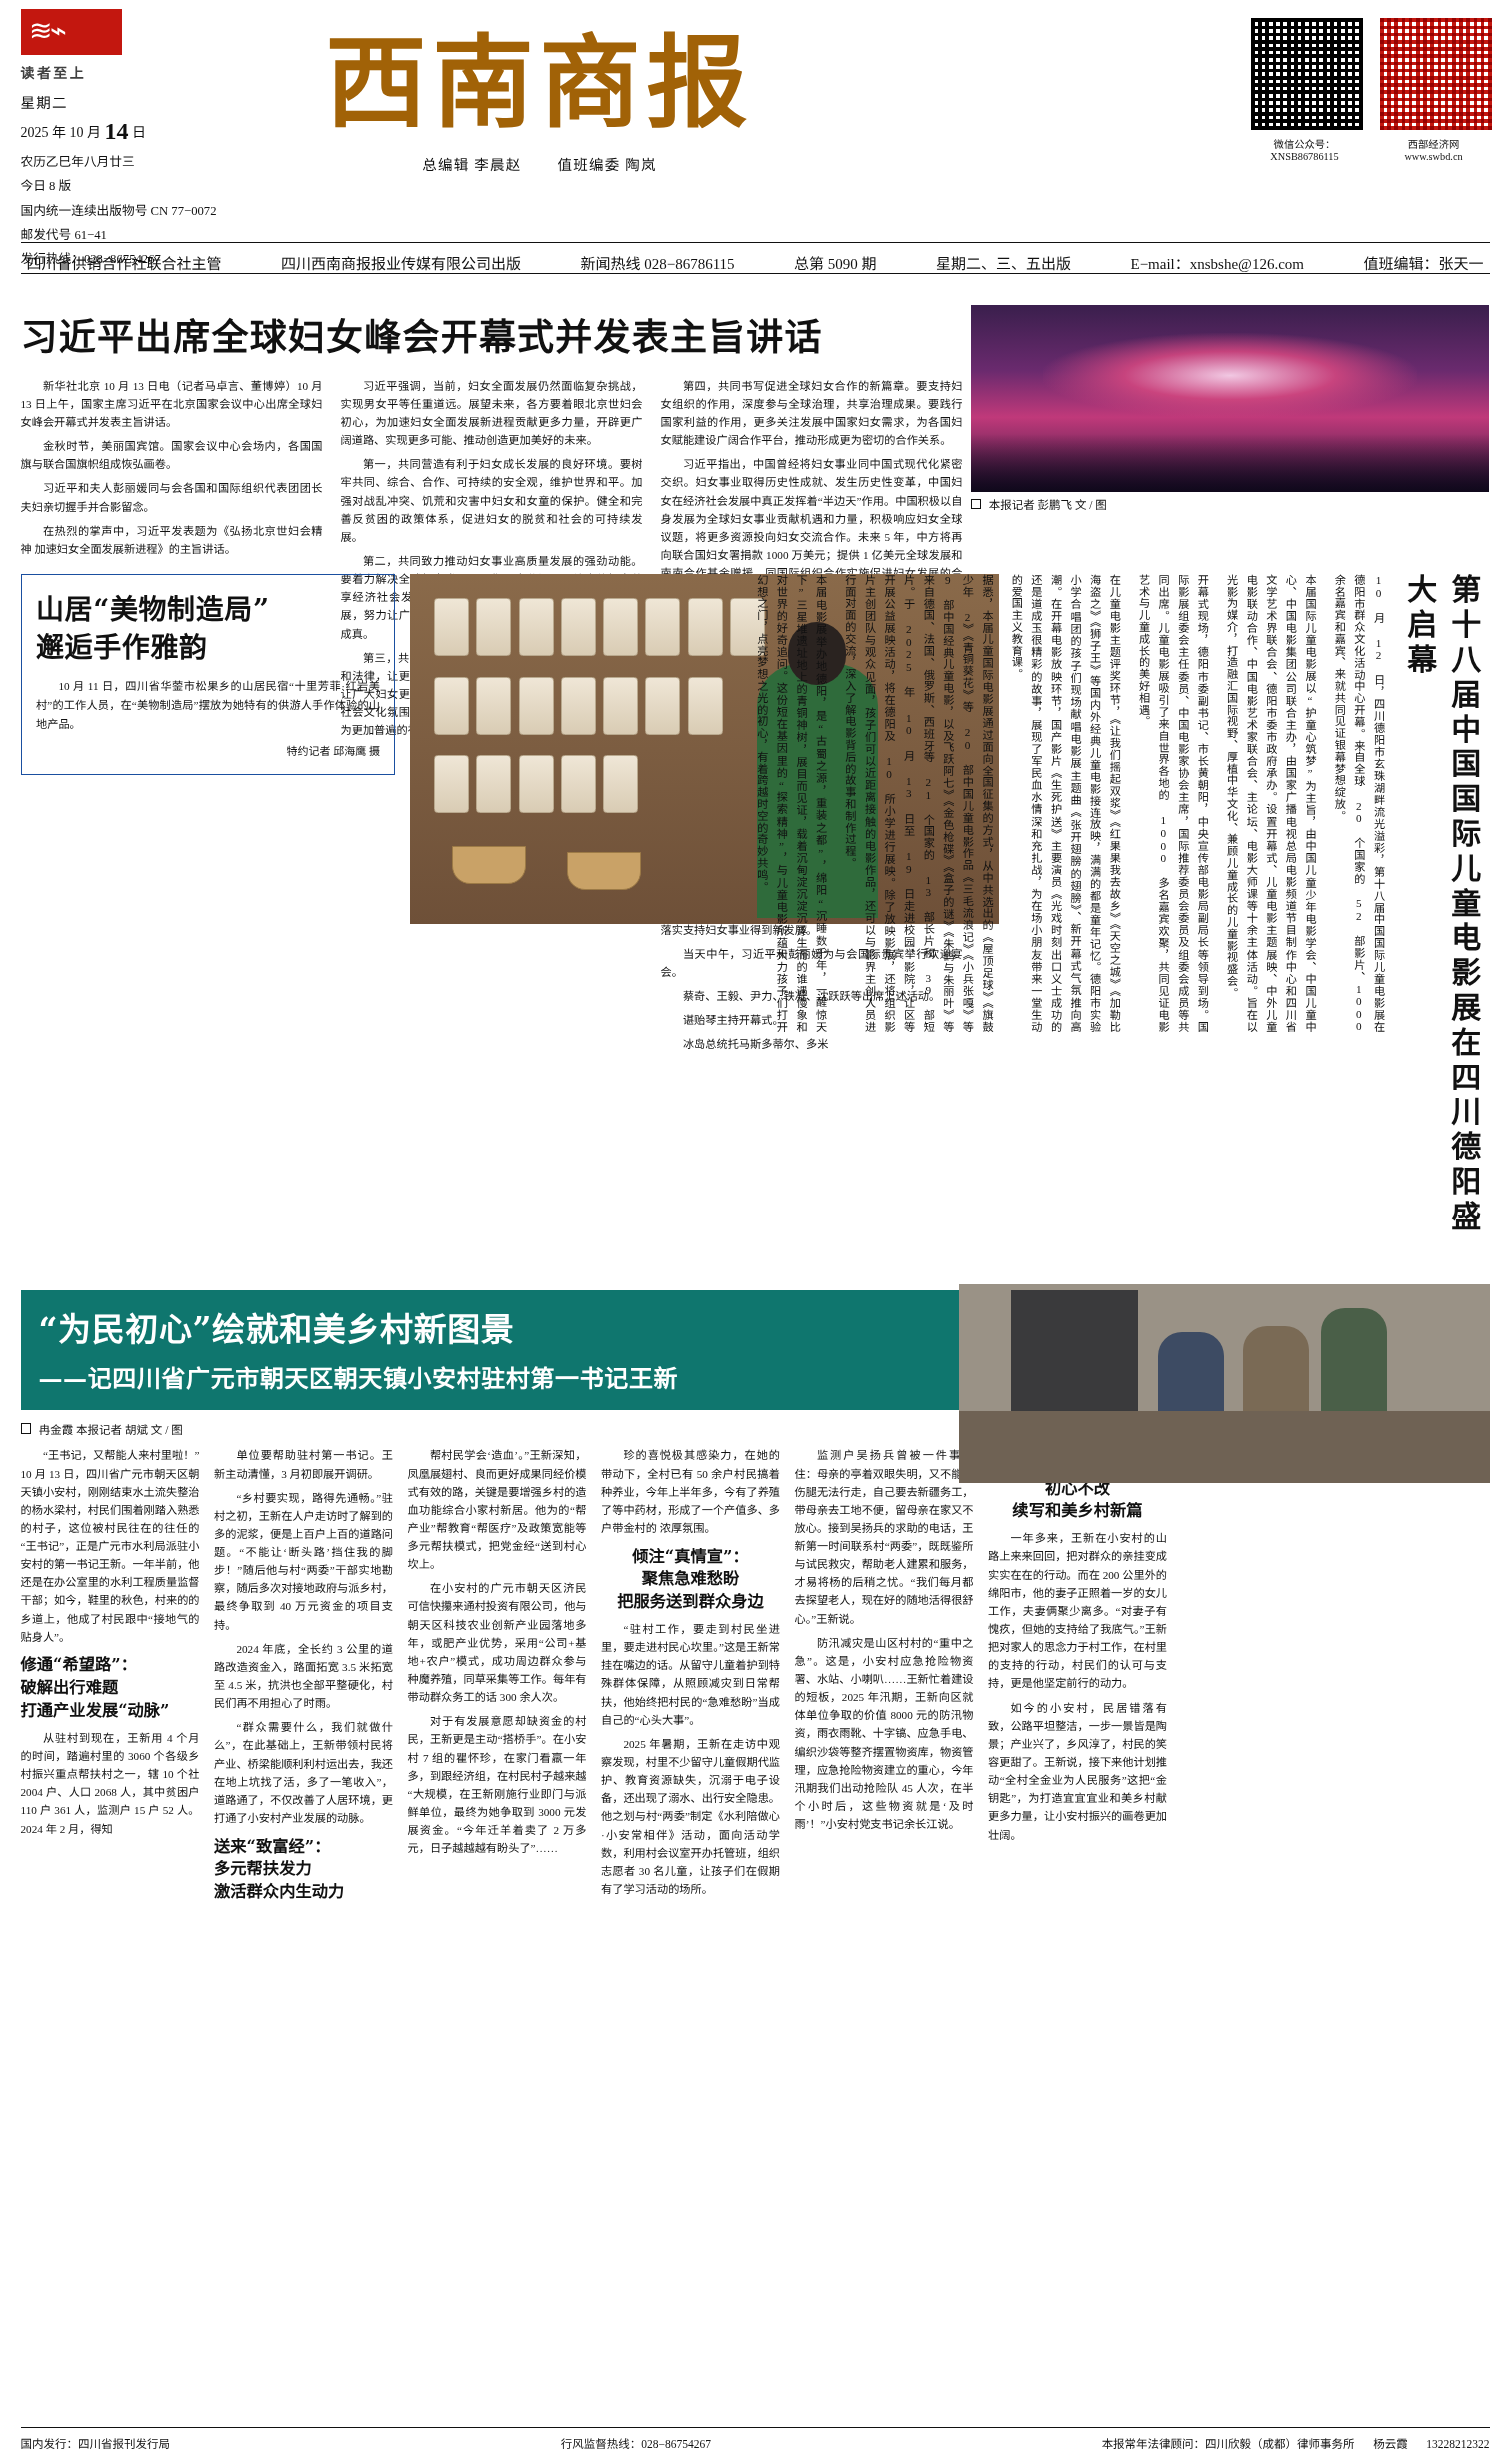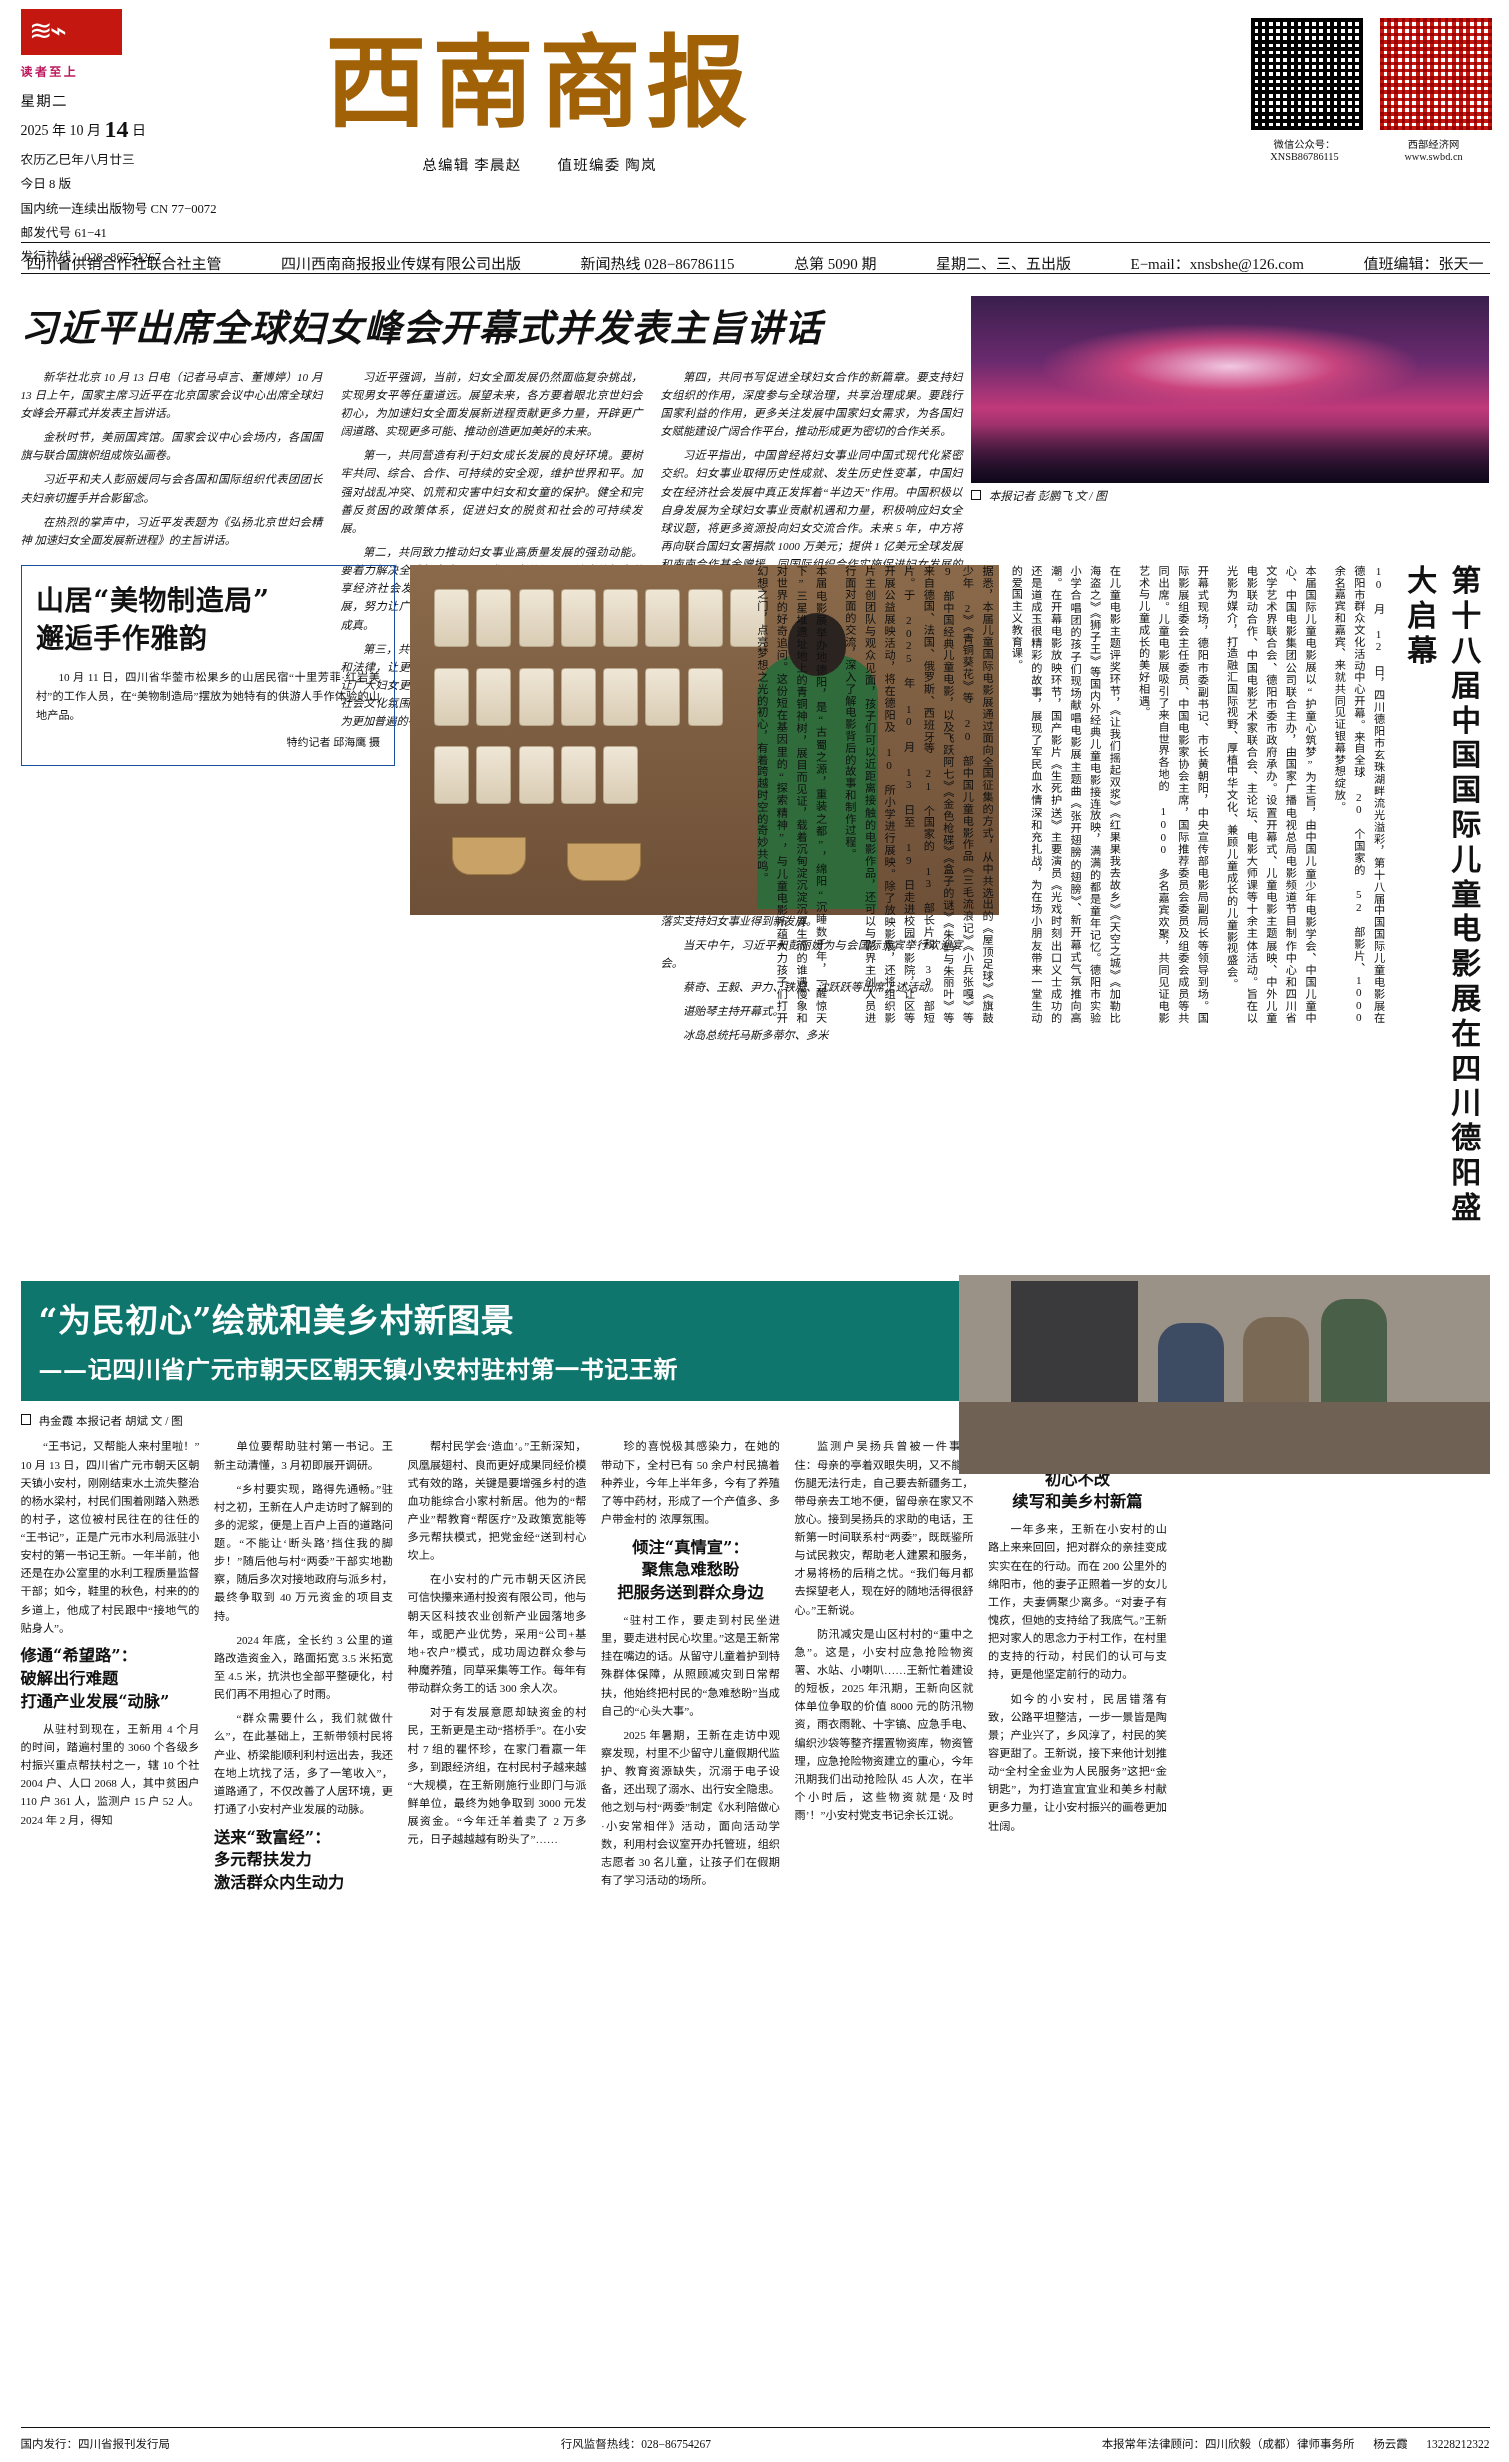--- a/index.html
+++ b/index.html
@@ -9,21 +9,21 @@
     color:#111;
     -webkit-font-smoothing:antialiased;
   }
   .page { width:1510px; height:2462px; position:relative; background:#fff; box-sizing:border-box; padding:0 20.5px; }
 
   
   .masthead { position:relative; height:284px; }
   .mh-left { position:absolute; left:0; top:8.5px; width:199px; }
   .logo-box { width:101px; height:46px; background:#c3170f; position:relative; overflow:hidden; }
   .logo-box .swirl { position:absolute; left:8.5px; top:4.8px; width:85px; height:36px; color:#fff; font-size:28px; line-height:36px; letter-spacing:-2.4px; font-family:"Liberation Serif", serif; }
-  .readers { font-size:12px; font-weight:bold; letter-spacing:2.4px; margin-top:7.2px; color:#be185d; }
+  .readers { font-size:14px; font-weight:bold; letter-spacing:2.4px; margin-top:7.2px; color:#404040; }
   .mh-left .wk { font-size:14.5px; margin-top:9.7px; letter-spacing:1.2px; }
   .mh-left .dateline { font-size:14px; margin-top:6px; letter-spacing:0px; }
   .mh-left .dateline .big { font-size:24px; font-weight:bold; vertical-align:-2.4px; }
   .mh-left .small-l { font-size:12.7px; margin-top:5.4px; letter-spacing:0px; color:#111; }
 
   .mh-center { position:absolute; left:199px; top:30px; width:640px; text-align:center; }
   .title-cn { font-size:101px; color:#a16207; font-weight:bold; font-family:Liberation Sans, sans-serif; letter-spacing:6px; line-height:1.05; white-space:nowrap; }
   .title-sub { margin-top:17px; font-size:14.5px; letter-spacing:1.2px; }
   .title-sub span { margin:0 15.7px; }
 
@@ -36,21 +36,21 @@
   .qr.red .code { background:
       repeating-linear-gradient(0deg,#c3170f 0 3.6px,#fff 3.6px 7.2px),
       repeating-linear-gradient(90deg,#c3170f 0 3.6px,transparent 3.6px 7.2px); background-blend-mode:multiply;}
   .qr .cap { text-align:center; font-size:10.3px; margin-top:4.2px; letter-spacing:0px; }
 
   .mh-rule { position:absolute; left:0; right:0; top:242px; border-top:1.2px solid #111; }
   .mh-info { position:absolute; left:0; right:0; top:248px; display:flex; justify-content:space-between; font-size:15px; color:#111; padding:3.6px 6px 0 6px; box-sizing:border-box;}
   .mh-rule2 { position:absolute; left:0; right:0; top:273px; border-top:1.8px double #111; }
 
   
-  .sec1 { position:relative; margin-top:14px; height:260px;font-style:italic; }
+  .sec1 { position:relative; margin-top:23px; height:260px; }
   .h1-title { font-size:37px; font-weight:bold; letter-spacing:1.2px; font-family:"DejaVu Serif", serif; }
   .sec1-left { width:954px; }
   .cols3 { display:flex; gap:18px; margin-top:15.7px; }
   .cols3 .c { width:302px; font-size:11.2px; line-height:1.62; text-align:justify; }
   .cols3 .c p { margin:0 0 6px 0; text-indent:2em; }
 
   .sec1-right { position:absolute; right:0; top:-2.4px; width:519px; }
   .photo { background:#2b2440; position:relative; overflow:hidden; }
   .photo.p1 { width:518px; height:187px;
      background:linear-gradient(180deg,#3a1f4d 0%, #6a2a6e 35%, #c0397a 60%, #2d1840 100%); }

